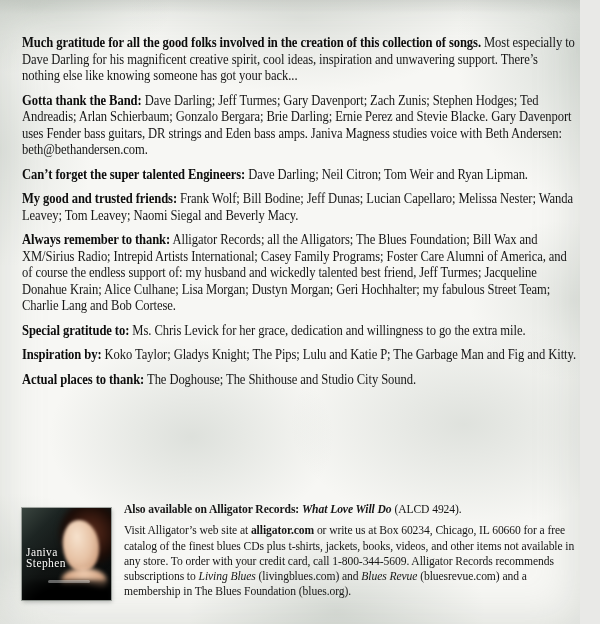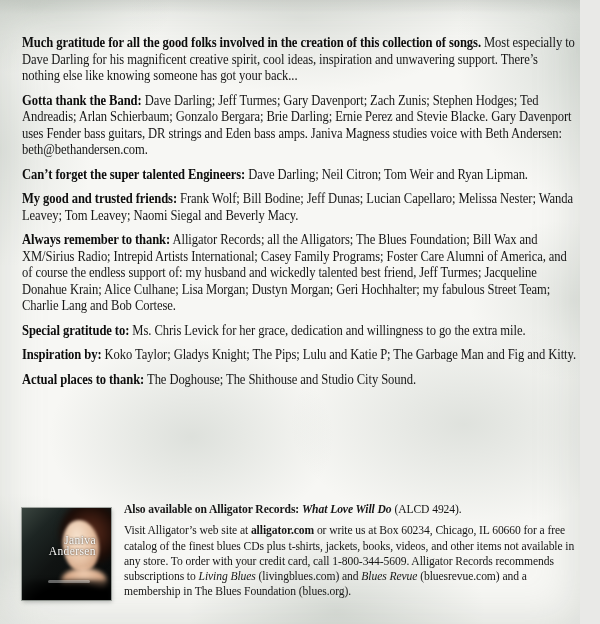--- a/index.html
+++ b/index.html
@@ -93,29 +93,28 @@
   }
   .cover .clothing {
     position: absolute;
     left: 0; right: 0; bottom: -6px;
     height: 26px;
     background: radial-gradient(at 60% 100%, #000 55%, rgba(0,0,0,0) 100%);
     filter: blur(2px);
   }
   .cover .artist {
     position: absolute;
-    left: 4px; top: 27px;
+    left: 4px; top: 39px;
     width: 58px;
-    text-align: right;
+    text-align: left;
     color: #fdfdfb;
     font-size: 11.5px;
     line-height: 10.5px;
     letter-spacing: 0.4px;
     text-shadow: 0 0 2px rgba(0,0,0,.9);
-    margin-left: 12px;
   }
   .cover .artist span { display: block; }
   .cover .microtext {
     position: absolute;
     left: 26px; top: 72px;
     width: 42px; height: 3px;
     background: rgba(255,255,255,.38);
     border-radius: 2px;
     filter: blur(.5px);
   }
@@ -151,21 +150,21 @@
   </main>
 
   <section class="bottom-section">
     <div class="cover">
       <div class="hair"></div>
       <div class="face"></div>
       <div class="chest"></div>
       <div class="clothing"></div>
       <div class="artist">
         <span>Janiva</span>
-        <span>Andersen</span>
+        <span>Stephen</span>
       </div>
       <div class="microtext"></div>
     </div>
     <div class="bottom-text">
       <p><span style="font-weight: 700;">Also available on Alligator Records: </span><span style="font-weight: 700; font-style: italic;">What Love Will Do</span><span> (ALCD 4924).</span></p>
       <p><span>Visit Alligator’s web site at </span><span style="font-weight: 700;">alligator.com</span><span> or write us at Box 60234, Chicago, IL 60660 for a free catalog of the finest blues CDs plus t-shirts, jackets, books, videos, and other items not available in any store. To order with your credit card, call 1-800-344-5609. Alligator Records recommends subscriptions to </span><span style="font-style: italic;">Living Blues</span><span> (livingblues.com) and </span><span style="font-style: italic;">Blues Revue</span><span> (bluesrevue.com) and a membership in The Blues Foundation (blues.org).</span></p>
     </div>
   </section>
 </div>
 

